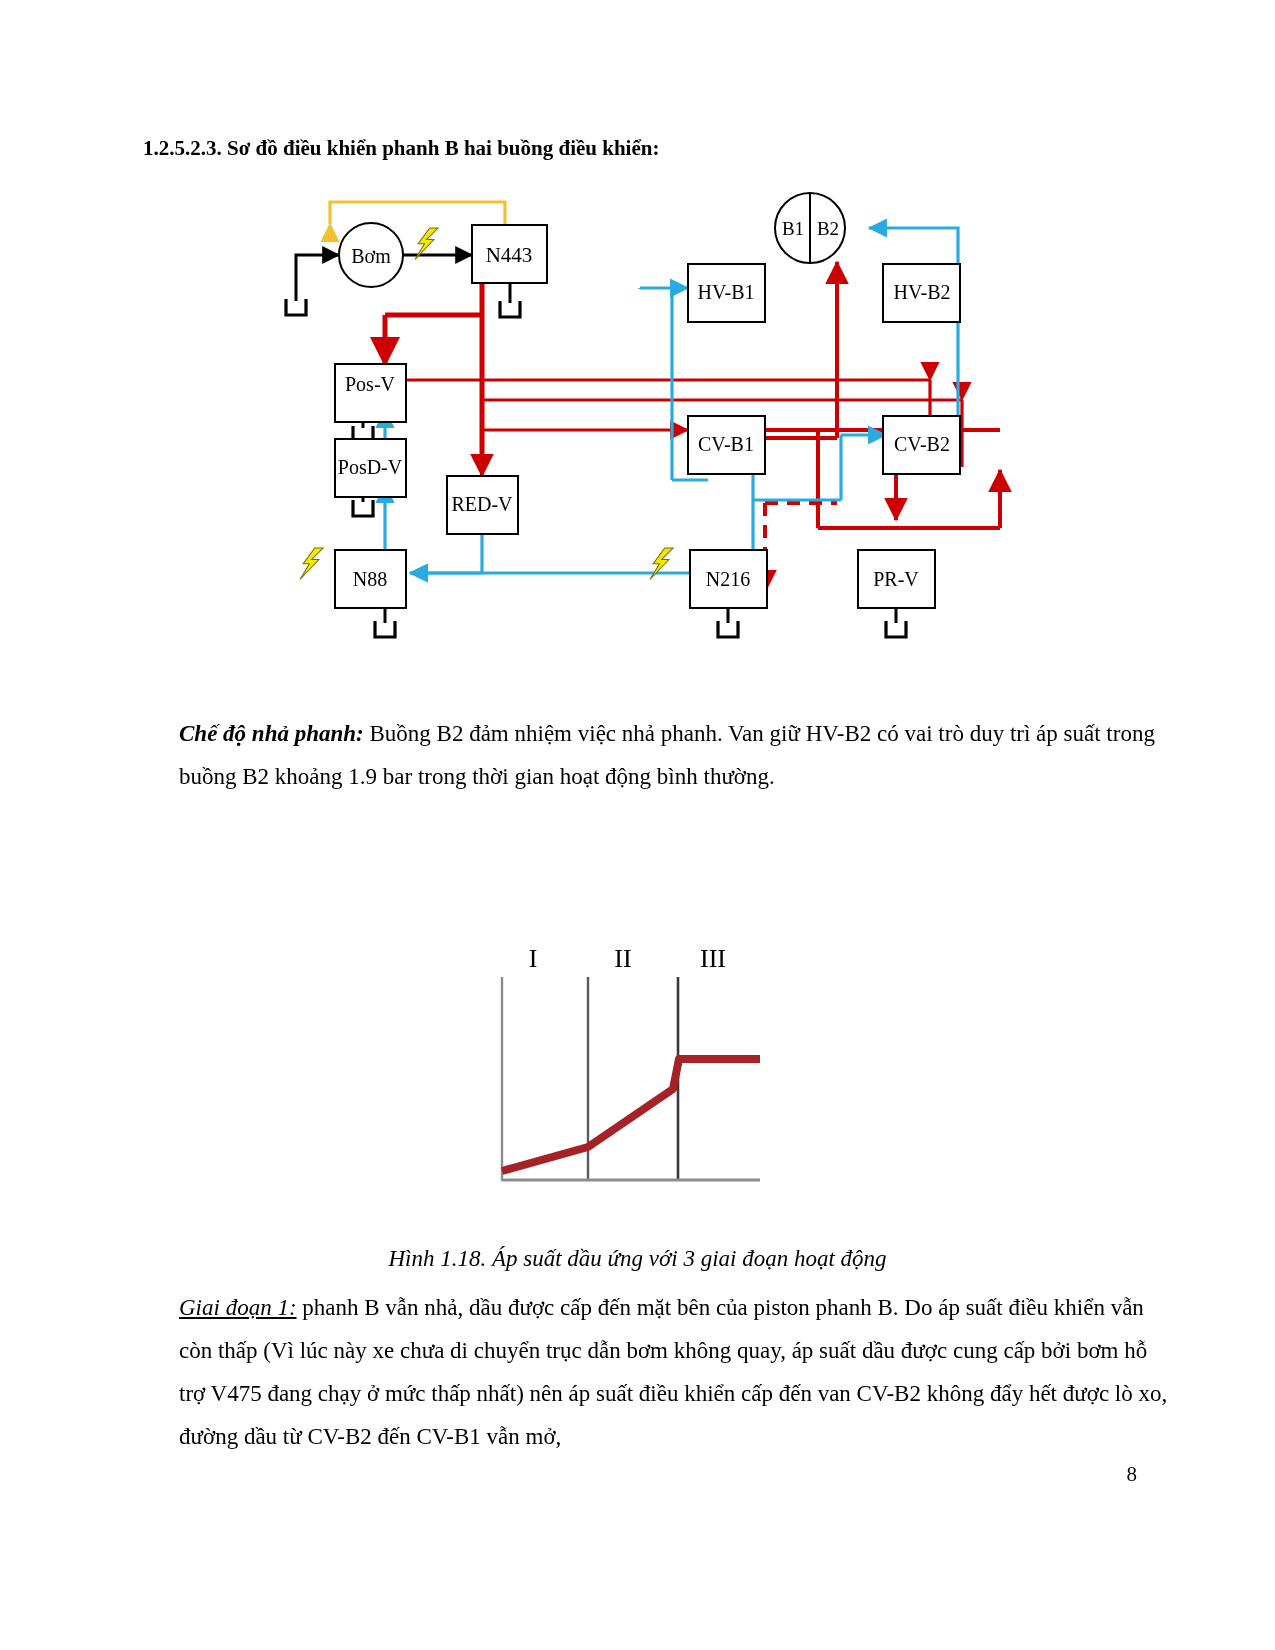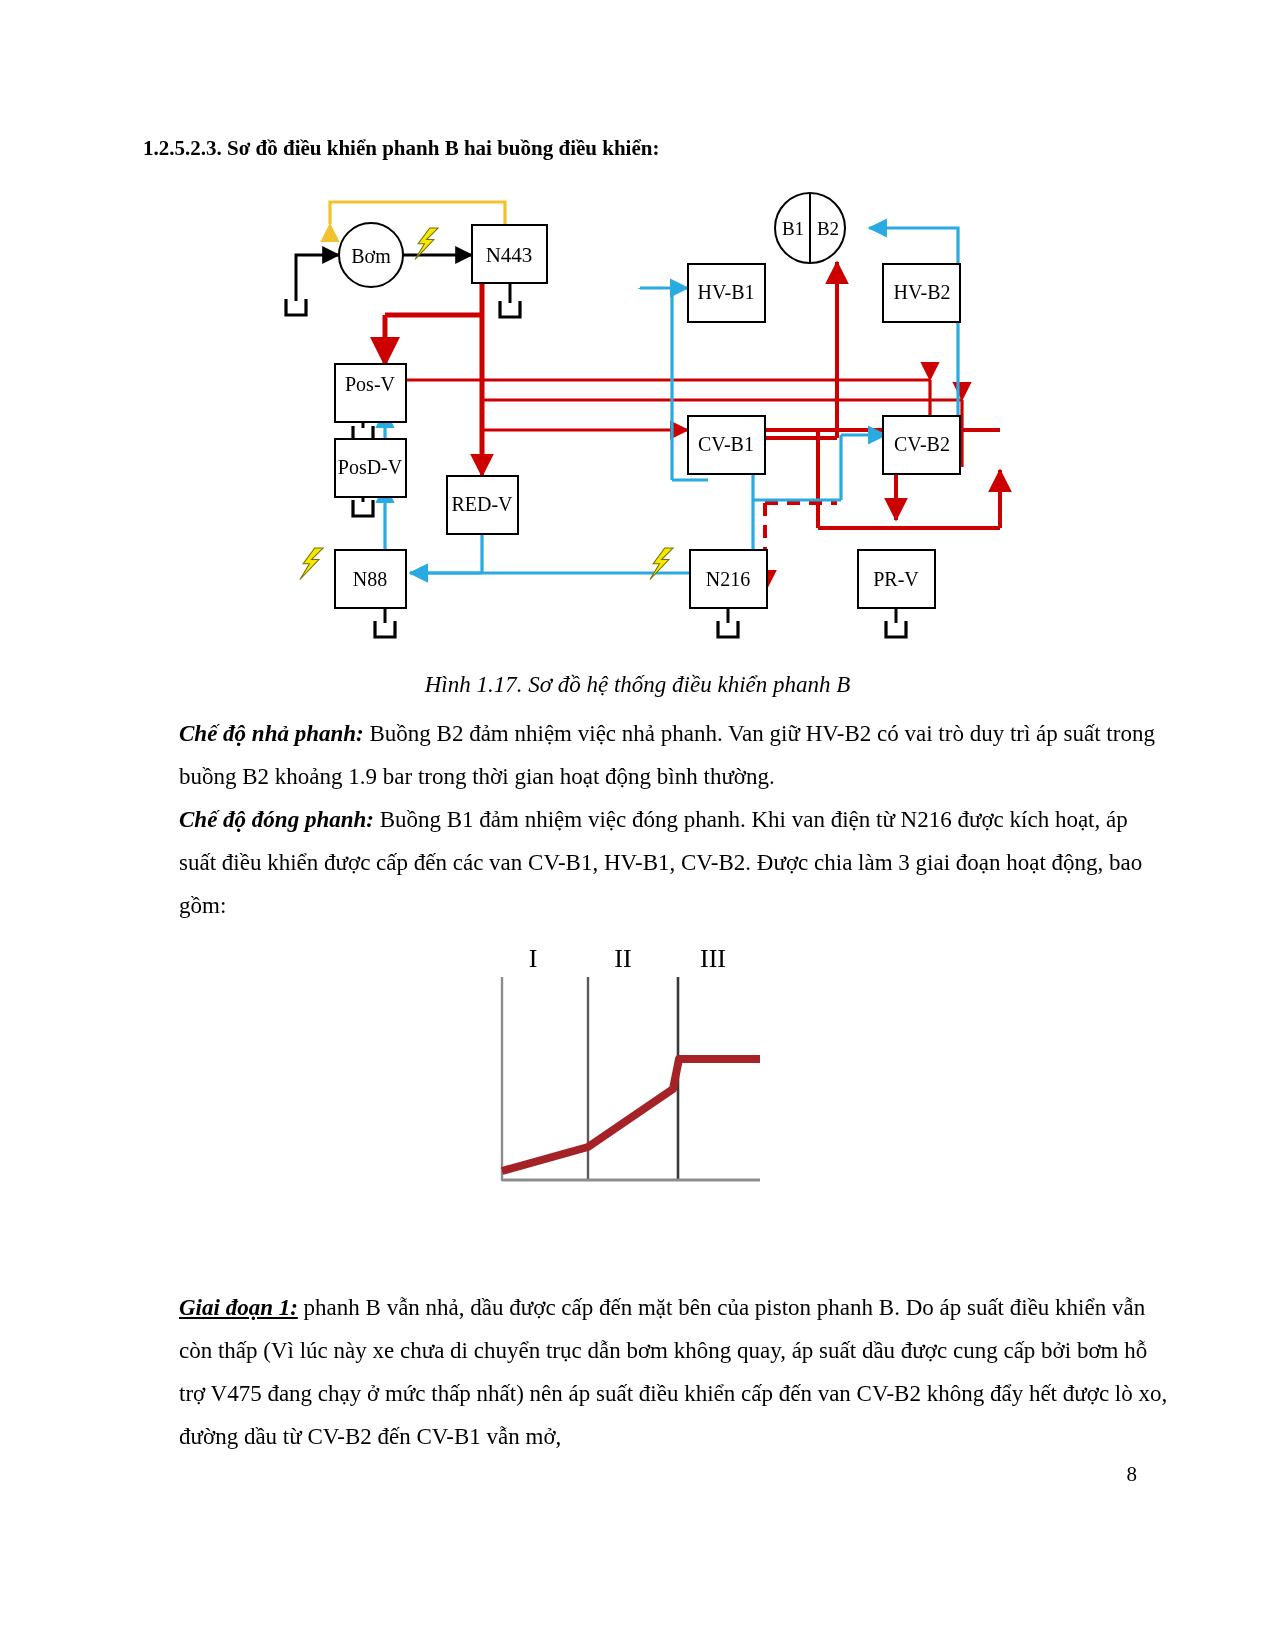--- a/index.html
+++ b/index.html
@@ -18,21 +18,21 @@
   }
   .fig-caption{
     position:absolute;width:100%;text-align:center;
     font-style:italic;font-size:23px;
   }
   .para{
     position:absolute;left:143px;width:990px;
     font-size:23px;line-height:43px;text-align:left;margin-left:36px;
   }
   .para b{font-weight:bold;font-style:italic;}
-  .uline{text-decoration:underline;font-style:italic;font-weight:bold;}
+  .uline{text-decoration:underline;font-style:italic;font-weight:normal;}
   .pageno{
     position:absolute;right:138px;top:1462px;
     font-size:21px;
   }
 
   
   .diagram{position:absolute;left:0;top:180px;width:1275px;height:480px;}
   .diagram svg{display:block;}
 
   
@@ -192,46 +192,43 @@
         </g>
       <g transform="translate(300,368) scale(1.05)">
           <use href="#bolt"></use>
         </g>
       <g transform="translate(650,368) scale(1.05)">
           <use href="#bolt"></use>
         </g>
     </svg>
   </div>
 
-  <div class="fig-caption" style="top:672px;">Hình 1.17. Sơ đồ hệ thống điều khiển phanh B</div>
 
   <div class="para" style="top:712px;">
     <b>Chế độ nhả phanh:</b><span> Buồng B2 đảm nhiệm việc nhả phanh. Van giữ HV-B2 có vai trò duy trì áp suất trong buồng B2 khoảng 1.9 bar trong thời gian hoạt động bình thường.</span>
   </div>
 
-  <div class="para" style="top:798px;">
-    <b>Chế độ đóng  phanh:</b><span> Buồng B1 đảm nhiệm việc đóng phanh. Khi van điện từ N216 được kích hoạt, áp suất điều khiển được cấp đến các van CV-B1, HV-B1, CV-B2. Được chia làm 3 giai đoạn hoạt động, bao gồm:</span>
-  </div>
 
   <div class="chart">
     <svg width="400" height="270" viewBox="0 0 400 270" xmlns="http://www.w3.org/2000/svg">
 
       <text id="lbl-I" x="103" y="32" font-family="Liberation Serif, serif" font-size="26" text-anchor="middle">I</text>
       <text id="lbl-II" x="193" y="32" font-family="Liberation Serif, serif" font-size="26" text-anchor="middle">II</text>
       <text id="lbl-III" x="283" y="32" font-family="Liberation Serif, serif" font-size="26" text-anchor="middle">III</text>
 
       <line x1="72" y1="42" x2="72" y2="246" stroke="#8d8d8d" stroke-width="2.4"></line>
       <line x1="158" y1="42" x2="158" y2="246" stroke="#5a5a5a" stroke-width="2.4"></line>
       <line x1="248" y1="42" x2="248" y2="246" stroke="#3a3a3a" stroke-width="2.6"></line>
 
       <line x1="72" y1="245" x2="330" y2="245" stroke="#8d8d8d" stroke-width="3"></line>
 
       <polyline points="72,236 158,212 243,154 249,124 330,124" fill="none" stroke="#a52226" stroke-width="8" stroke-linejoin="round" stroke-linecap="butt"></polyline>
     </svg>
   </div>
 
+  <div class="fig-caption" style="top:1246px;">Hình 1.18. Áp suất dầu ứng với 3 giai đoạn hoạt động</div>
 
   <div class="para" style="top:1286px;">
     <span class="uline">Giai đoạn 1:</span><span> phanh B vẫn nhả, dầu được cấp đến mặt bên của piston phanh B. Do áp suất điều khiển vẫn còn thấp (Vì lúc này xe chưa di chuyển trục dẫn bơm không quay, áp suất dầu được cung cấp bởi bơm hỗ trợ V475 đang chạy ở mức thấp nhất) nên áp suất điều khiển cấp đến van CV-B2 không đẩy hết được lò xo, đường dầu từ CV-B2 đến CV-B1 vẫn mở,</span>
   </div>
 
   <div class="pageno">8</div>
 </div>
 
 </body></html>

